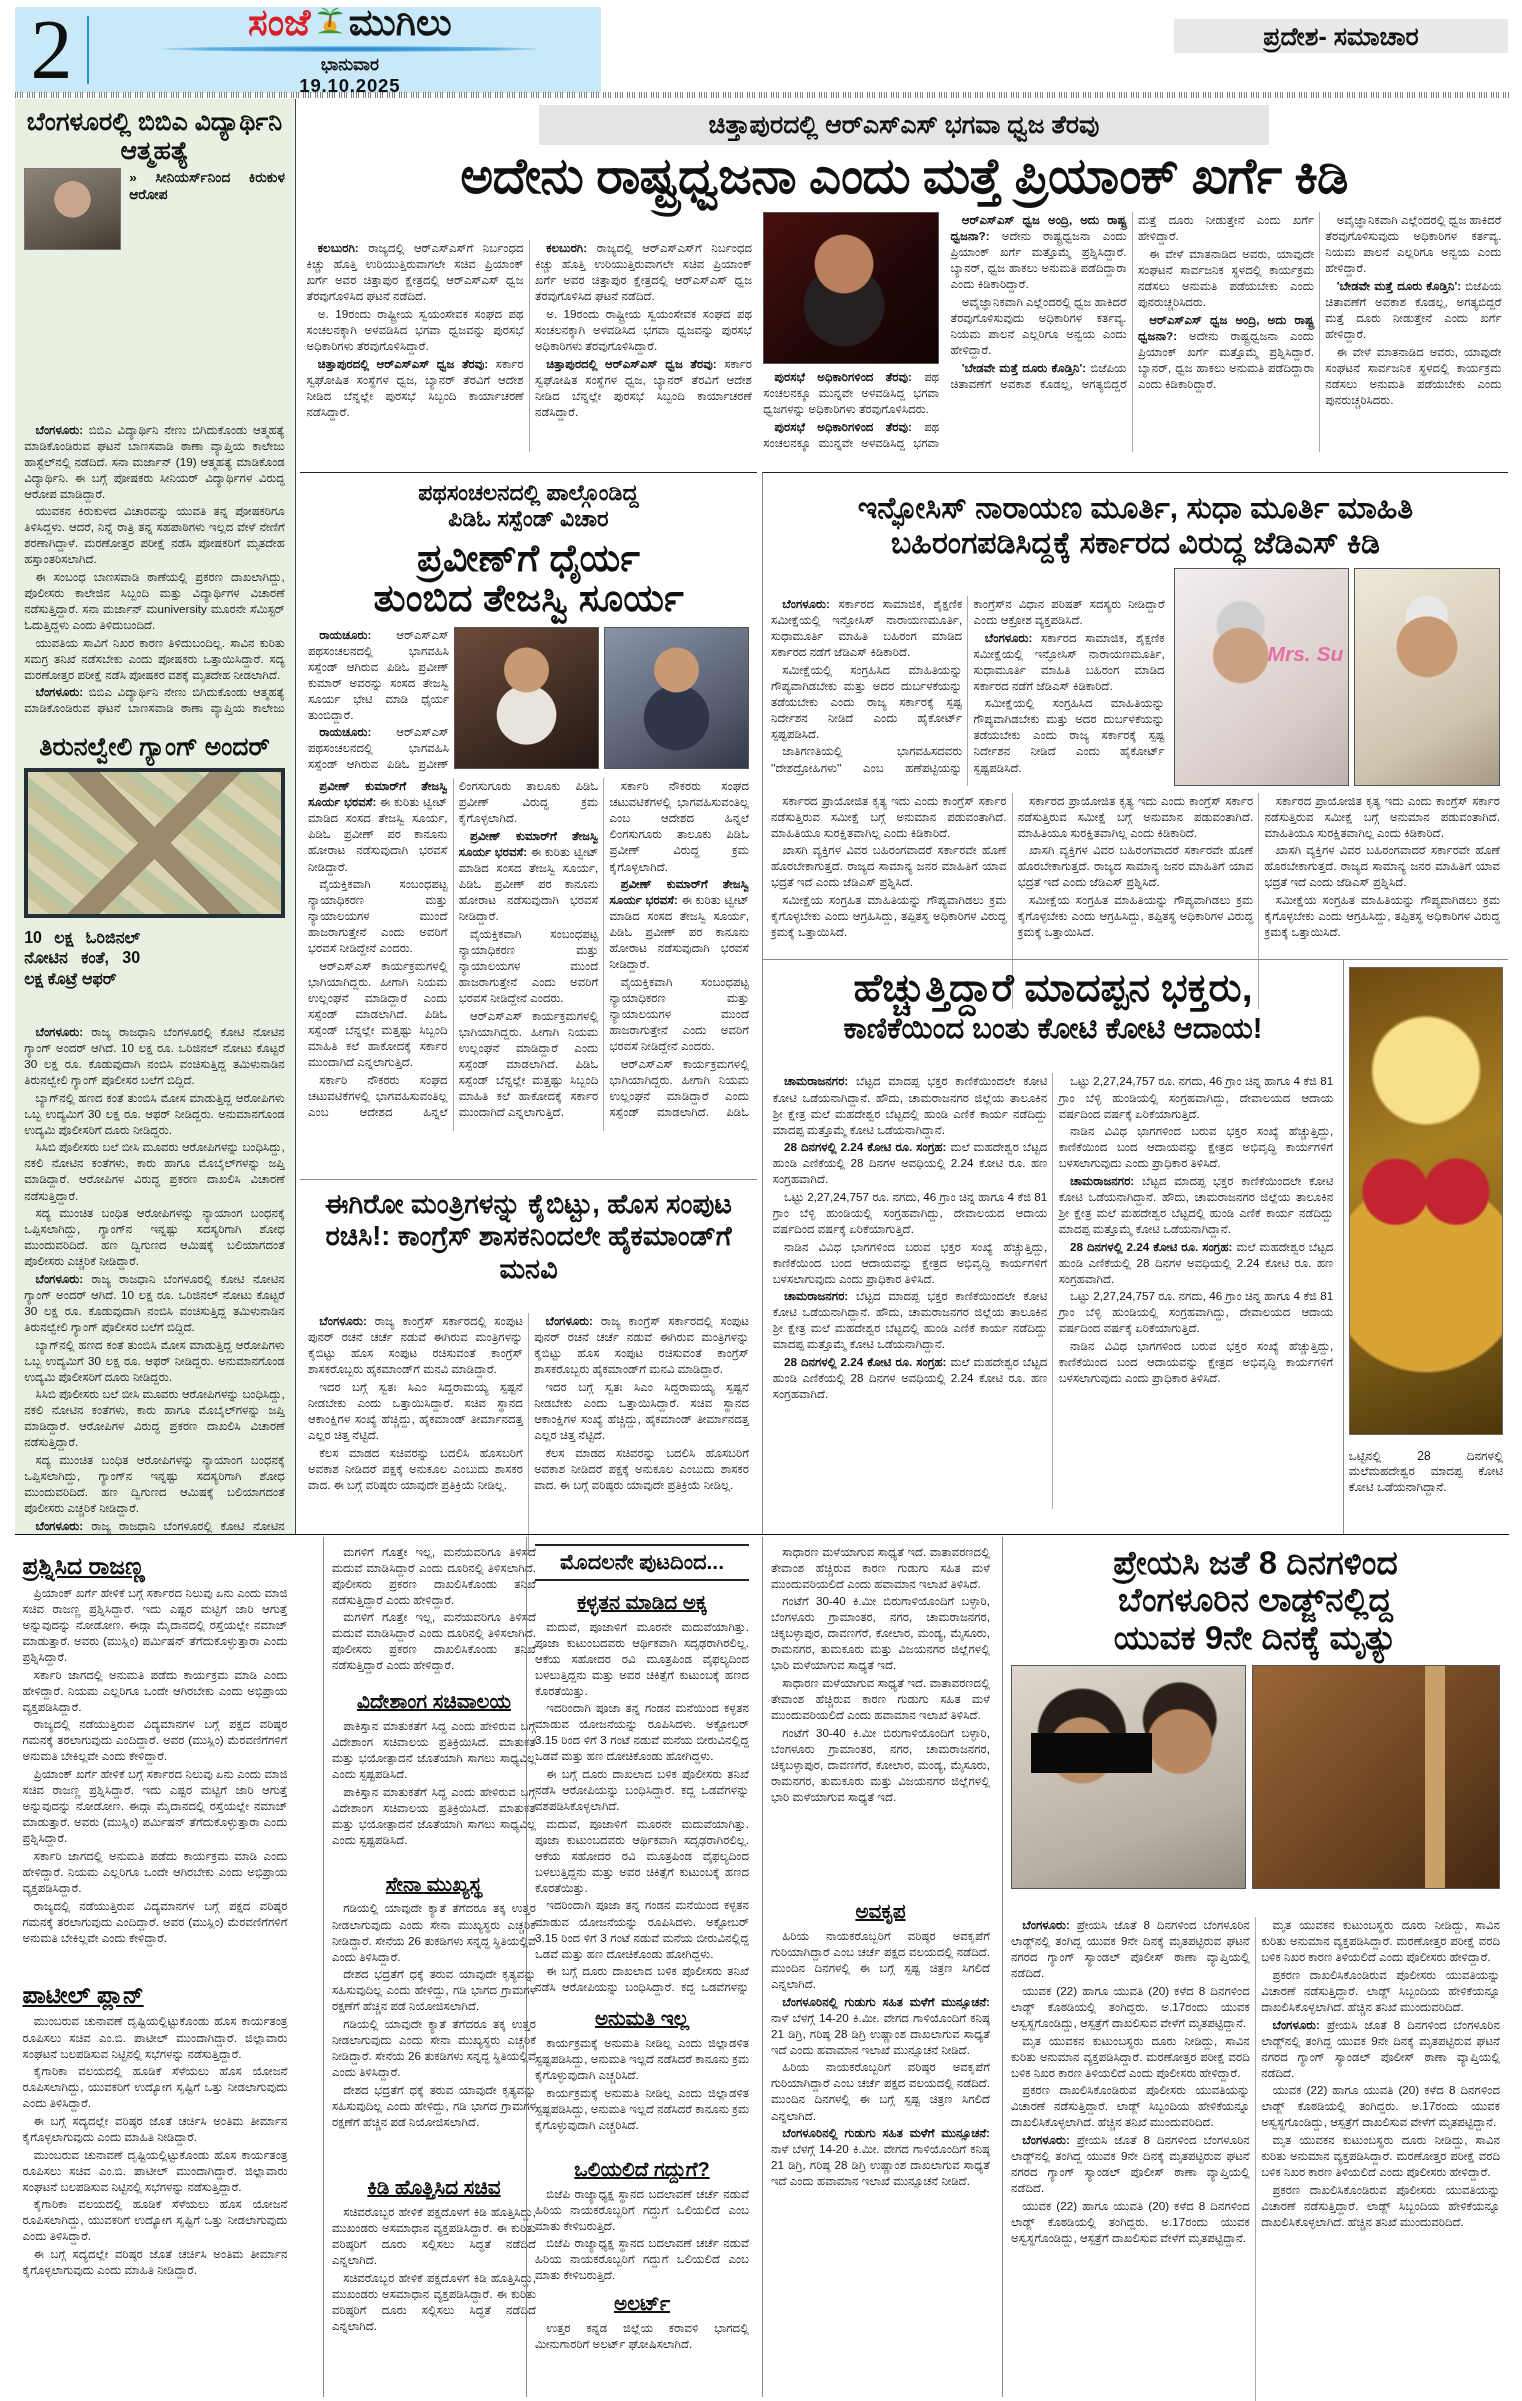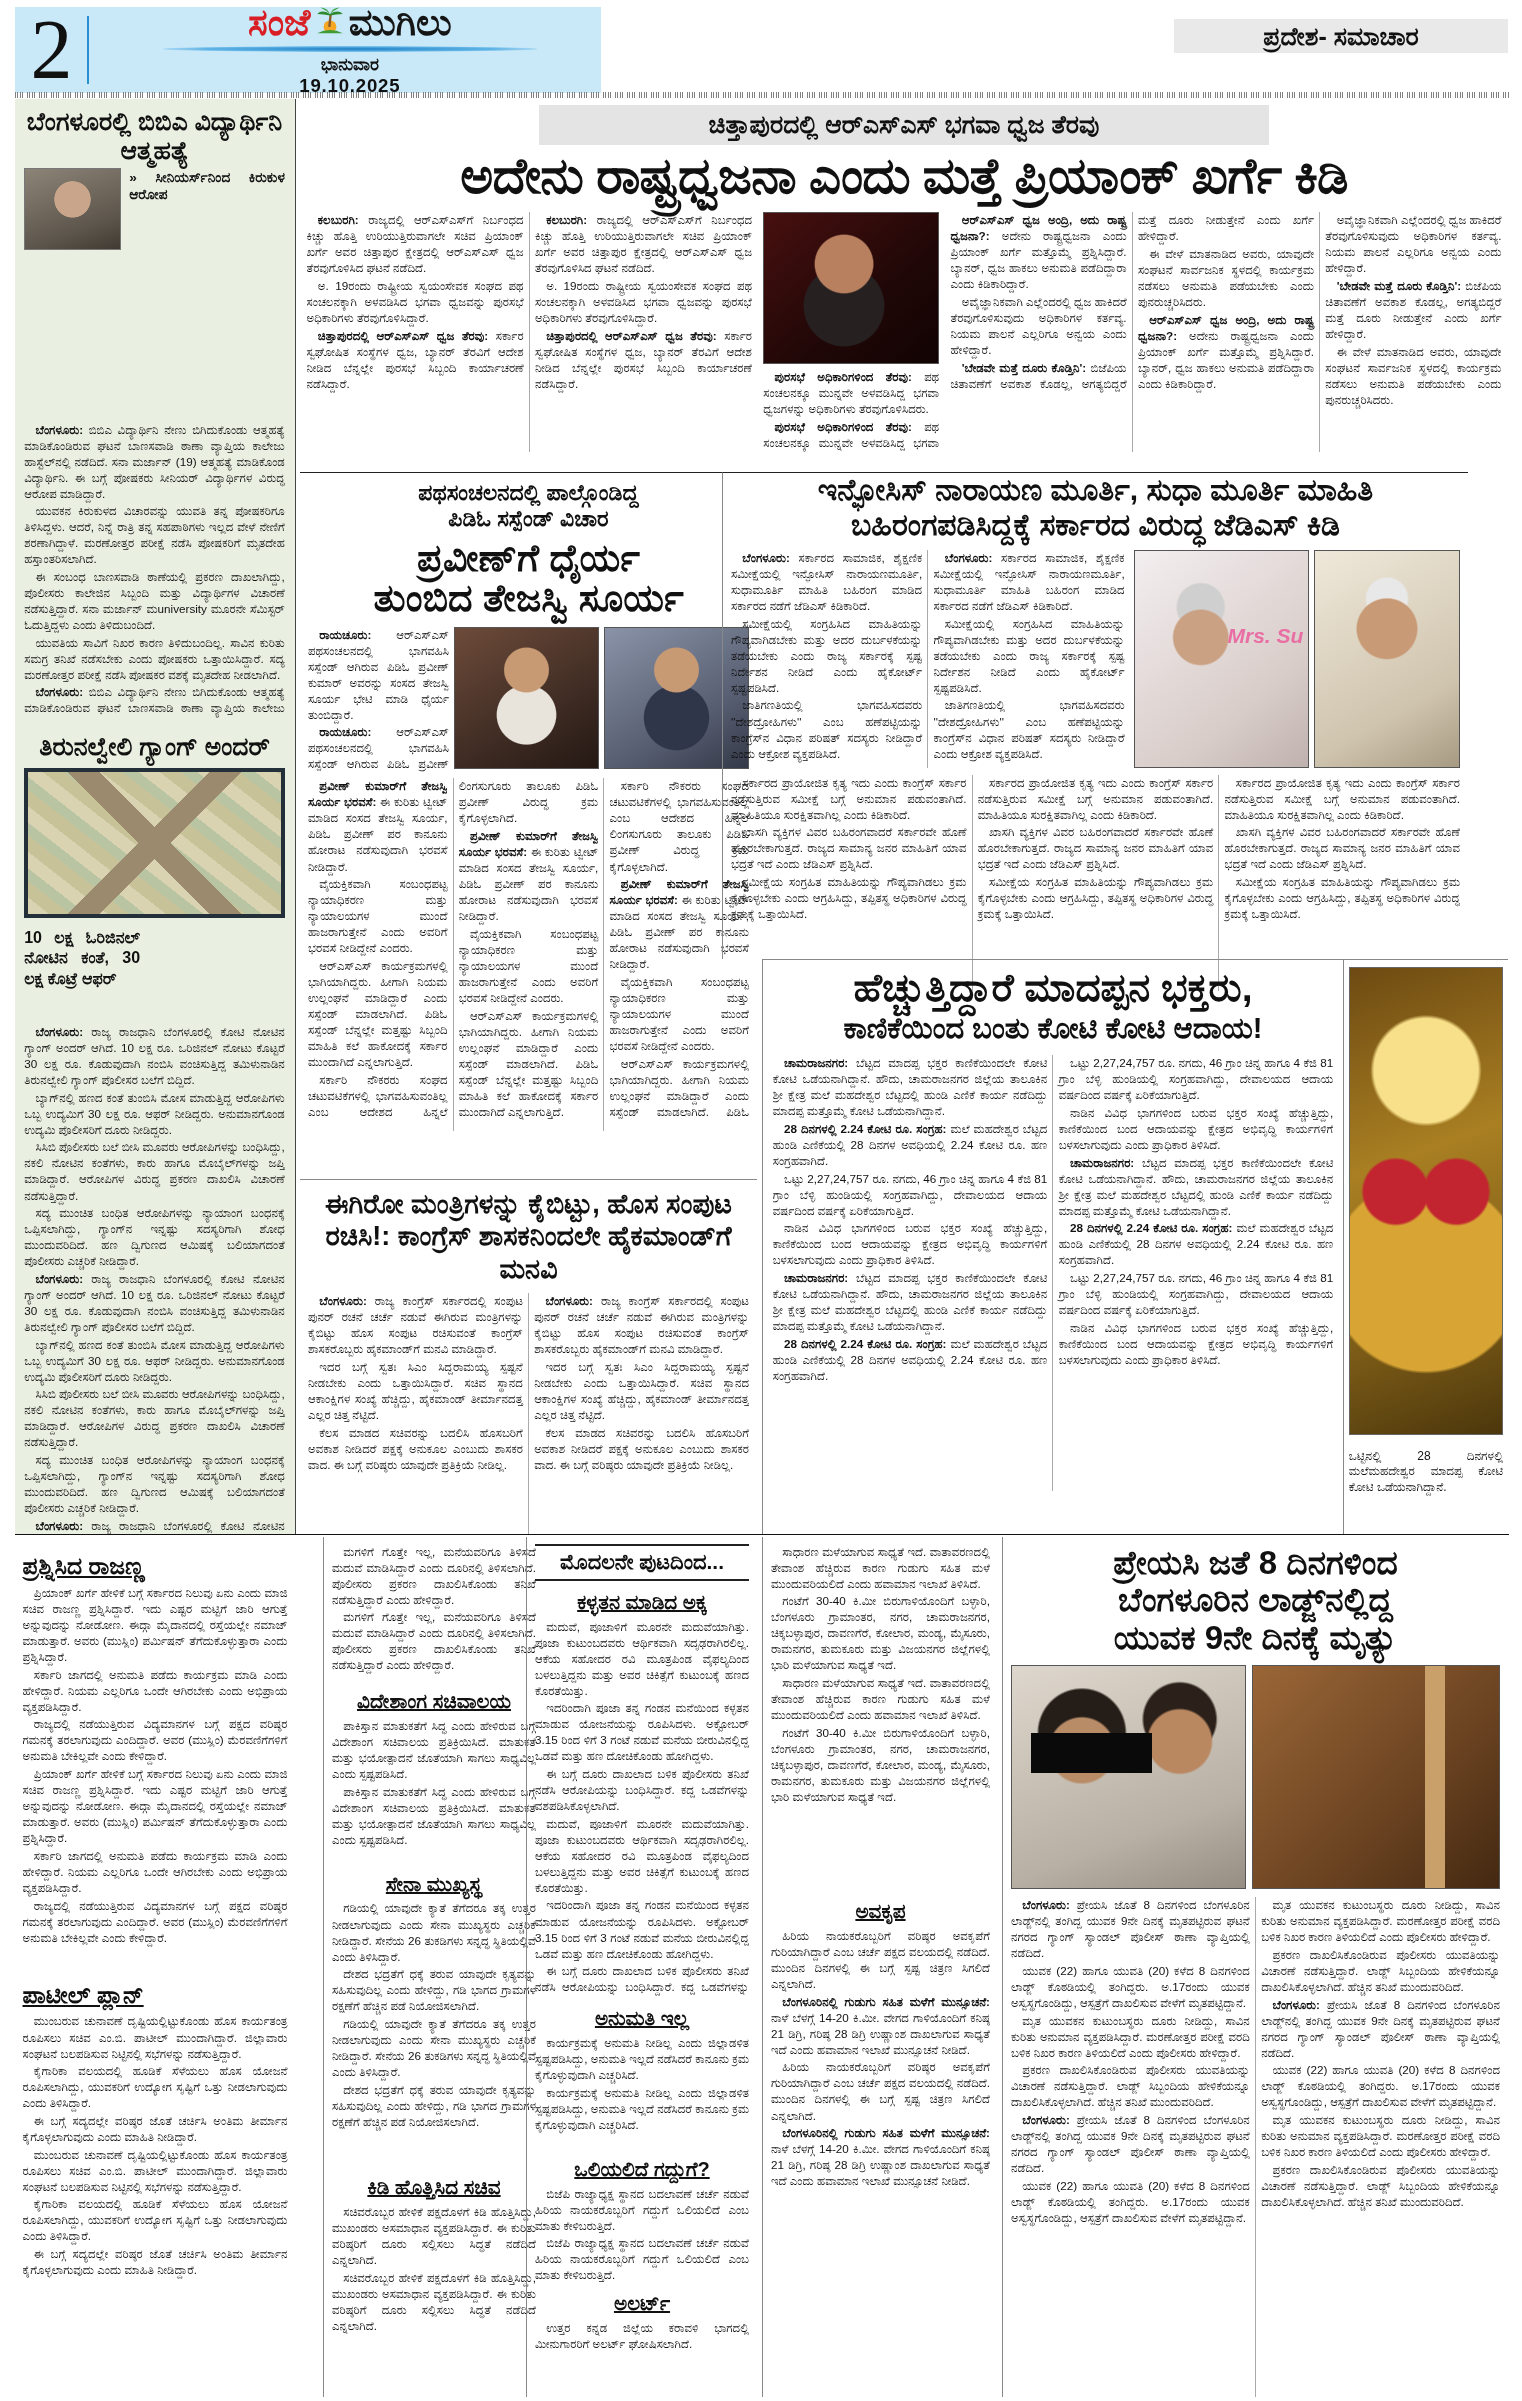--- a/index.html
+++ b/index.html
@@ -29,21 +29,21 @@
   .section-label{position:absolute;left:1174px;top:19.4px;width:334px;height:34px;
     background:#e9e9e9;font-size:25px;font-weight:800;text-align:center;line-height:34px;}
 
   .stripe-rule{position:absolute;left:14.5px;top:92px;width:1494px;height:5.6px;
     background:repeating-linear-gradient(90deg,#808080 0 0.8px,transparent 0.8px 2.4px);}
 
   
   .body-text{font-size:11.7px;line-height:1.37;text-align:justify;overflow:hidden;}
   .body-text p{margin:0 0 1.6px;text-indent:11.3px;}
   .body-text b{font-weight:bold;}
-  .cols2{column-count:2;column-gap:11.3px;column-rule:0.8px solid #aaa;}
+  .cols2{column-count:2;column-gap:11.3px;column-rule:0.8px solid #aaa;margin-top:28px;}
   .cols3{column-count:3;column-gap:11.3px;column-rule:0.8px solid #aaa;}
 
   
   .left-strip{position:absolute;left:14.5px;top:99px;width:281px;height:1435px;
     background:var(--left-bg);border-right:1.6px solid #444;padding:8px 9.7px;overflow:hidden;}
   .lt-head{font-size:25px;font-weight:800;text-align:center;line-height:1.15;}
   .mini-photo{float:left;width:97px;height:82px;margin:3.2px 8px 3.2px 0;
     background:radial-gradient(circle at 50% 38%,#c9a68b 0 26%,rgba(0,0,0,0) 27%),
       linear-gradient(160deg,#8d8478,#5d564c 70%,#403a32);border:0.8px solid #777;}
   .pull-quote{font-size:13.7px;font-weight:800;line-height:1.25;margin:4.8px 0 6.5px;}
@@ -83,22 +83,22 @@
   .speaker-photo{flex:1;height:142px;border:0.8px solid #555;
     background:radial-gradient(circle at 50% 30%,#c79a74 0 18%,rgba(0,0,0,0) 19%),
       radial-gradient(circle at 50% 62%,#e8e4dc 0 26%,rgba(0,0,0,0) 27%),
       linear-gradient(150deg,#6d4b3a,#3c2a22 65%,#241813);}
   .speaker-photo.alt{background:radial-gradient(circle at 50% 30%,#c79a74 0 18%,rgba(0,0,0,0) 19%),
       radial-gradient(circle at 50% 64%,#30364a 0 28%,rgba(0,0,0,0) 29%),
       linear-gradient(150deg,#8a93a8,#565d70 65%,#343948);}
   .pv-body2{height:353px;}
 
   
-  .jds{position:absolute;left:722px;top:472px;width:746px;height:487px;
-    border-top:1.6px solid #222;border-left:0.8px solid #888;padding:0 8px;}
+  .jds{position:absolute;left:762px;top:472px;width:746px;height:487px;
+    border-top:1.6px solid #222;border-left:0.8px solid #888;padding:18px 8px;}
   .jds-head{font-size:30px;font-weight:800;text-align:center;line-height:1.15;
     white-space:pre-line;margin-bottom:8px;}
   .jds-row{display:flex;gap:9.7px;height:218px;}
   .jds-row .body-text{width:54%;}
   .jds-photos{flex:1;display:flex;gap:4.8px;}
   .murthy-photo{flex:1.2;border:0.8px solid #555;position:relative;
     background:radial-gradient(circle at 38% 40%,#caa183 0 16%,rgba(0,0,0,0) 17%),
       radial-gradient(circle at 38% 26%,#cfcfcf 0 12%,rgba(0,0,0,0) 13%),
       linear-gradient(140deg,#f3eef0,#d8ccc8 70%,#bfb2ae);}
   .murthy-overlay{position:absolute;right:4.8px;top:34%;color:#e86ea4;

